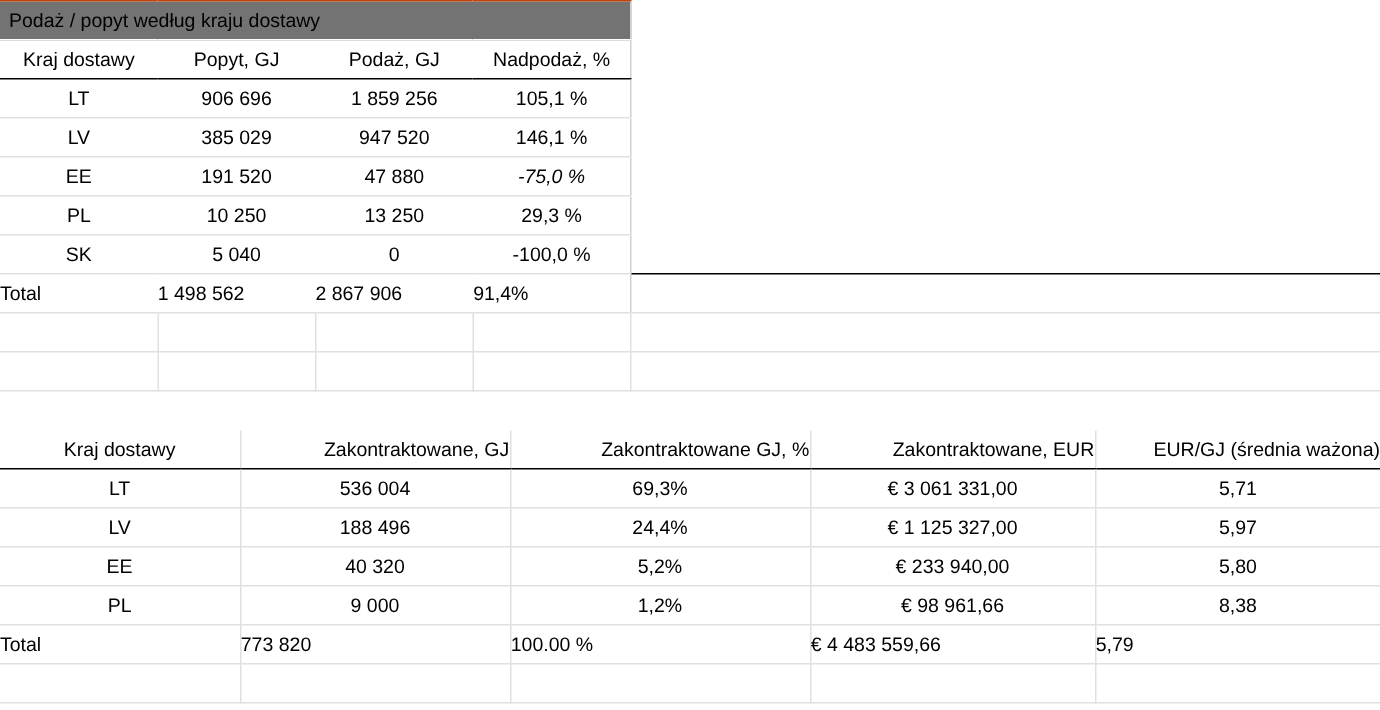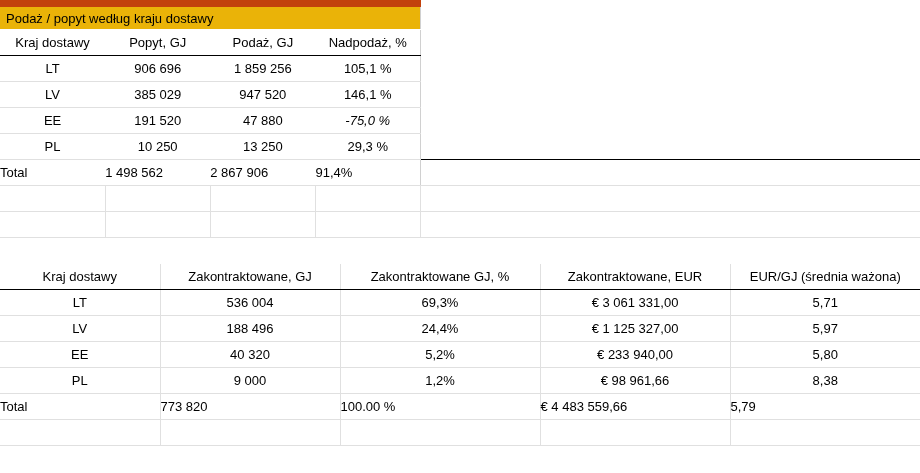--- a/index.html
+++ b/index.html
@@ -36,26 +36,26 @@
     box-sizing: border-box;
   }
   
   .c0 { width: 160px; }
   .c1 { width: 180px; }
   .c2 { width: 200px; }
   .c3 { width: 190px; }
   .c4 { width: 190px; }
 
   .title-band {
-    background: #eab308;
+    background: #737373;
     font-weight: bold;
     font-size: 13.5px;
     padding-left: 6px !important;
     height: 26px;
-    border-top: 7px solid #c2410c;
+    border-top: 1px solid #c2410c;
     border-bottom: 1px solid #ffffff;
   }
   .blank-right {
     background: #ffffff;
     border-left: 1px solid #d0d0d0;
   }
   .hdr {
     font-weight: bold;
     text-align: center;
     border-bottom: 1px solid #000000;
@@ -83,21 +83,21 @@
     border: none;
     background: #ffffff;
   }
   .vsep {
     border-right: 1px solid #e0e0e0;
   }
   .thick-top {
     border-top: 1px solid #000000 !important;
     font-style: italic;
   }
-  .nowrap { white-space: nowrap; }
+  .nowrap { white-space: nowrap; text-align: right; }
 </style>
 </head>
 <body>
 
 <div class="sheet">
 
   <table class="grid">
     <tbody>
         <tr>
       <td class="c0 title-band" colspan="4">Podaż / popyt według kraju dostawy</td>
@@ -130,20 +130,27 @@
       <td class="c1 cell">191 520</td>
       <td class="c2 cell">47 880</td>
       <td class="c3 cell thick-top">-75,0 %</td>
       <td class="c4 blank-right"></td>
     </tr>
     <tr>
       <td class="c0 cell">PL</td>
       <td class="c1 cell">10 250</td>
       <td class="c2 cell">13 250</td>
       <td class="c3 cell">29,3 %</td>
+      <td class="c4 blank-right"></td>
+    </tr>
+    <tr>
+      <td class="c0 cell">SK</td>
+      <td class="c1 cell">5 040</td>
+      <td class="c2 cell">0</td>
+      <td class="c3 cell">-100,0 %</td>
       <td class="c4 blank-right"></td>
     </tr>
 
     <tr class="total-row">
       <td class="c0">Total</td>
       <td class="c1">1 498 562</td>
       <td class="c2">2 867 906</td>
       <td class="c3">91,4%</td>
       <td class="c4 blank-right"></td>
     </tr>

